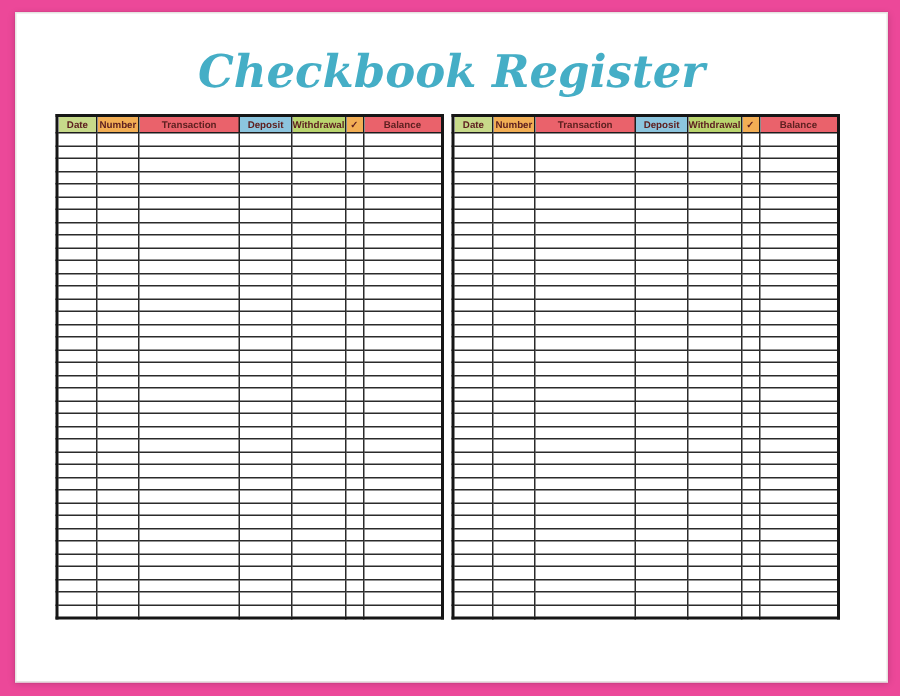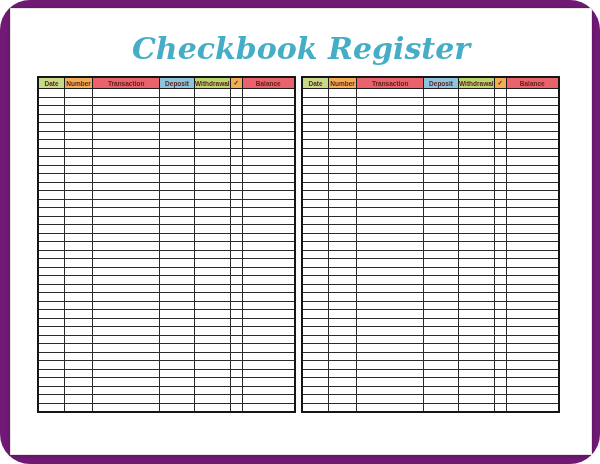--- a/index.html
+++ b/index.html
@@ -67,21 +67,21 @@
   table.register td {
     height: 7.5px;
     padding: 0;
     border: 1px solid #2b2b2b;
     background: #ffffff;
   }
 </style>
 </head>
 <body>
 
-<div class="canvas" style="background: #701a75; border-radius: 30px;">
+<div class="canvas" style="background: #ec4899;">
   <div class="page" style="background: rgb(255, 255, 255);">
     <h1 class="title" style="color: rgb(69, 174, 198);">Checkbook Register</h1>
     <div class="tables">
         <table class="register" style="border-color: rgb(22, 22, 22);">
           <colgroup>
             <col style="width: 10.4%;">
             <col style="width: 10.8%;">
             <col style="width: 26.2%;">
             <col style="width: 13.4%;">
             <col style="width: 14.1%;">

